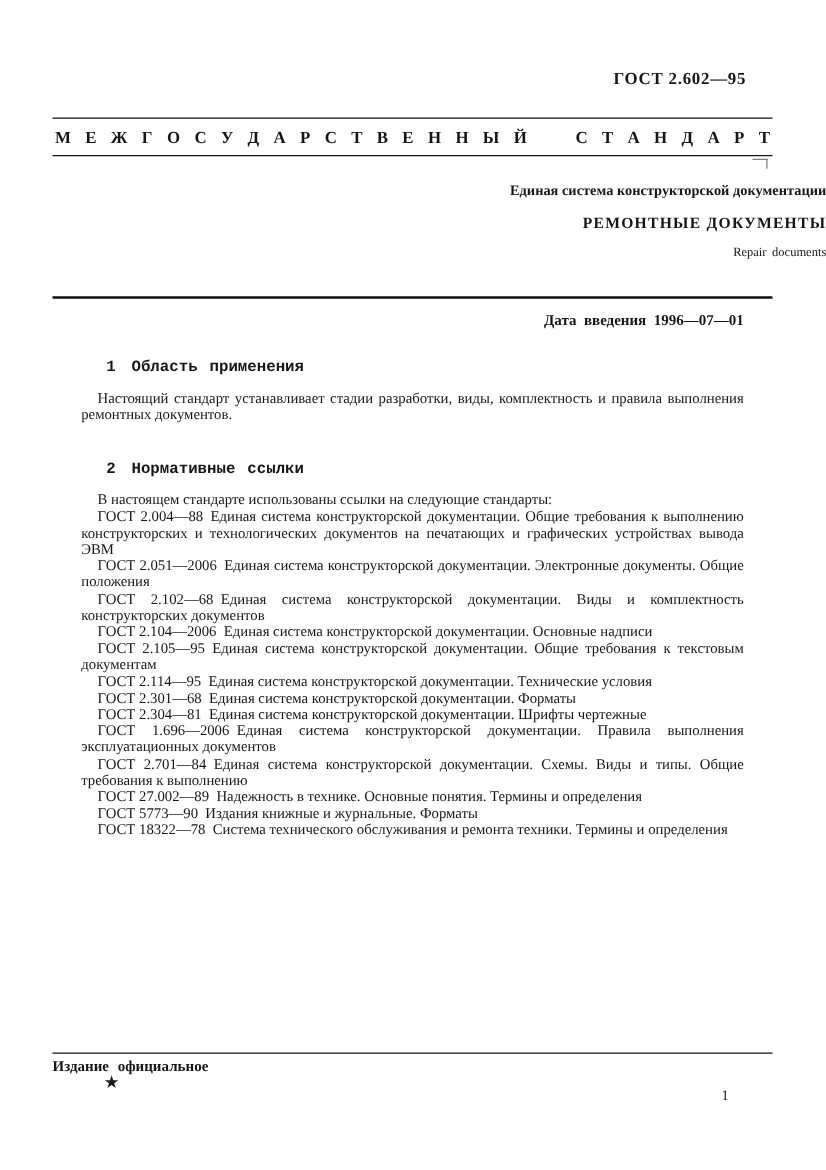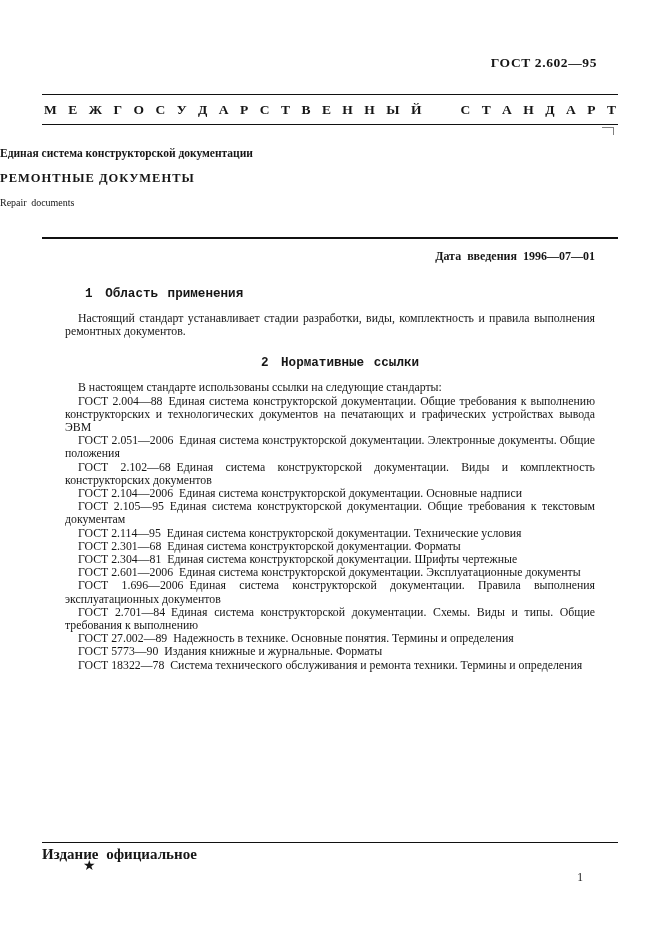--- a/index.html
+++ b/index.html
@@ -25,41 +25,41 @@
     padding:7px 2px 6px 2px;
     font-size:13.5px; font-weight:bold; white-space:nowrap;
   }
   .band-text .sp { display:inline-block; width:16px; }
   
   .scan-mark {
     position:absolute; top:127px; right:47px; width:11px; height:7px;
     border-top:1.5px solid #555; border-right:1.5px solid #555; opacity:0.75;
   }
   
-  .title-block { position:absolute; top:147px; left:0; right:0; text-align:left; }
+  .title-block { position:absolute; top:147px; left:0; right:0; text-align:right; }
   .title-system { font-size:11.5px; font-weight:bold; }
   .title-main { margin-top:12px; font-size:12.5px; font-weight:bold; letter-spacing:1px; }
   .title-en { margin-top:10px; font-size:10px; line-height:13px; word-spacing:2px; }
   
   .sep-rule { position:absolute; top:237px; left:42px; right:43px; border-top:2px solid #111; }
   .date { position:absolute; top:249px; right:66px; font-size:12px; font-weight:bold; word-spacing:3px; white-space:nowrap; }
   
   .content { position:absolute; top:287px; left:65px; right:66px; }
   .sec-heading {
     font-size:12.6px; font-weight:bold; line-height:15px;
     margin:0 0 10px 20px; word-spacing:2px;font-family:Liberation Mono, monospace;
   }
-  .sec-heading.second { margin-top:18px;text-align:center; }
+  .sec-heading.second { margin-top:30px; }
   .content p {
     margin:0; text-indent:13px; text-align:justify;
     font-size:11.8px; line-height:13.2px;
   }
   
   .footer-rule { position:absolute; top:842px; left:42px; right:43px; border-top:1.2px solid #111; }
-  .edition { position:absolute; top:846px; left:42px; font-size:15px; font-weight:bold; word-spacing:4px; }
+  .edition { position:absolute; top:846px; left:42px; font-size:12px; font-weight:bold; word-spacing:4px; }
   .star { position:absolute; top:857px; left:83px; font-size:14px; }
   .page-num { position:absolute; top:871px; right:78px; font-size:11.5px; }
 </style>
 </head>
 <body>
 
 <div class="page">
 
   <div class="doc-code">ГОСТ 2.602—95</div>
 
@@ -118,21 +118,20 @@
     <div class="sec-heading second">2 Нормативные ссылки</div>
     <p>В настоящем стандарте использованы ссылки на следующие стандарты:</p>
     <p>ГОСТ 2.004—88 Единая система конструкторской документации. Общие требования к выполнению конструкторских и технологических документов на печатающих и графических устройствах вывода ЭВМ</p>
     <p>ГОСТ 2.051—2006 Единая система конструкторской документации. Электронные документы. Общие положения</p>
     <p>ГОСТ 2.102—68 Единая система конструкторской документации. Виды и комплектность конструкторских документов</p>
     <p>ГОСТ 2.104—2006 Единая система конструкторской документации. Основные надписи</p>
     <p>ГОСТ 2.105—95 Единая система конструкторской документации. Общие требования к текстовым документам</p>
     <p>ГОСТ 2.114—95 Единая система конструкторской документации. Технические условия</p>
     <p>ГОСТ 2.301—68 Единая система конструкторской документации. Форматы</p>
     <p>ГОСТ 2.304—81 Единая система конструкторской документации. Шрифты чертежные</p>
-    <p>ГОСТ 2.601—2006 Единая система конструкторской документации. Эксплуатационные документы</p>
     <p>ГОСТ 1.696—2006 Единая система конструкторской документации. Правила выполнения эксплуатационных документов</p>
     <p>ГОСТ 2.701—84 Единая система конструкторской документации. Схемы. Виды и типы. Общие требования к выполнению</p>
     <p>ГОСТ 27.002—89 Надежность в технике. Основные понятия. Термины и определения</p>
     <p>ГОСТ 5773—90 Издания книжные и журнальные. Форматы</p>
     <p>ГОСТ 18322—78 Система технического обслуживания и ремонта техники. Термины и определения</p>
   </div>
 
   <div class="footer-rule"></div>
   <div class="edition">Издание официальное</div>
   <div class="star">★</div>

